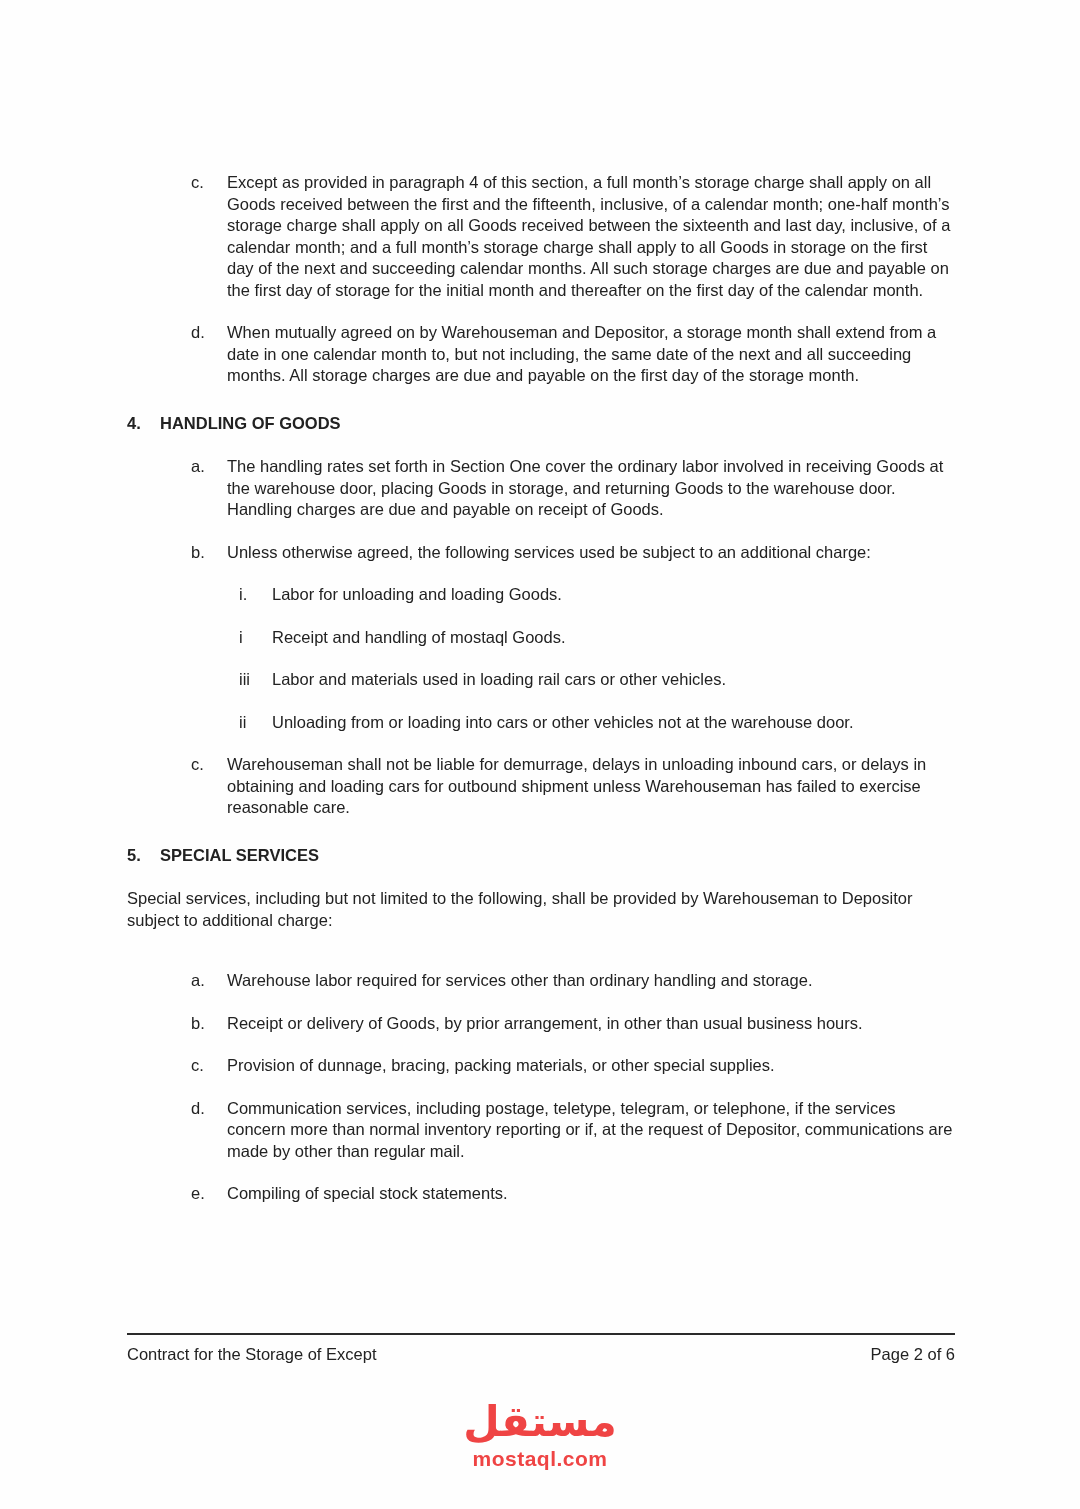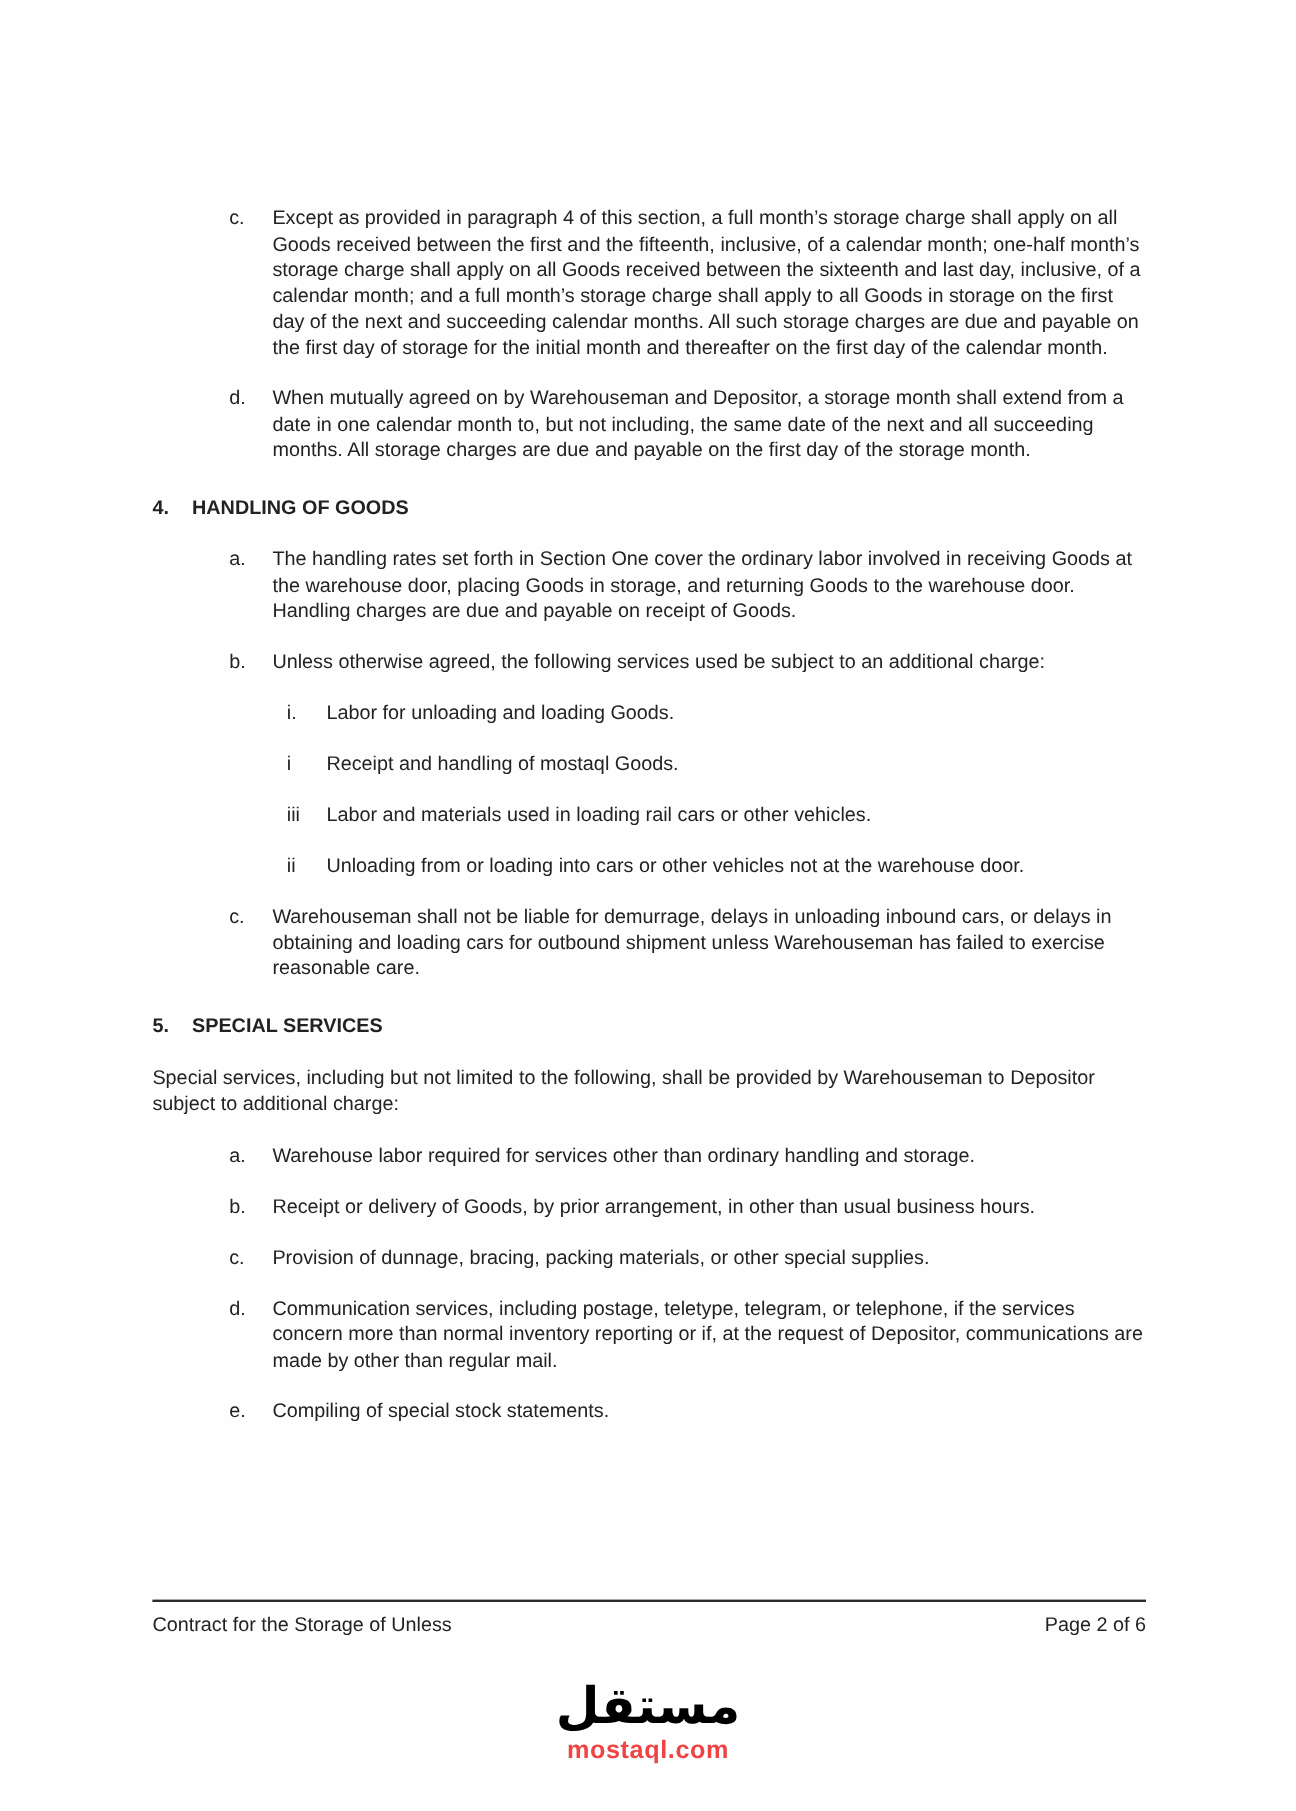--- a/index.html
+++ b/index.html
@@ -28,21 +28,21 @@
   .item.lvl2 { margin-left: 112px; }
   .item.lvl2 > .lbl { width: 33px; flex: none; }
   .item > .txt { flex: 1; }
   .heading {
     display: flex;
     font-weight: bold;
     margin-top: 26px;
     margin-bottom: 22px;
   }
   .heading > .hnum { width: 33px; flex: none; }
-  .intro { margin-bottom: 22px; }
+  .intro { margin-bottom: 39px; }
   .sublist { margin-top: 21px; }
   .sublist .item:last-child { margin-bottom: 0; }
   .footer {
     position: absolute;
     top: 1333px;
     left: 127px;
     width: 828px;
     border-top: 2px solid #2a2a2a;
     padding-top: 9px;
     display: flex;
@@ -54,21 +54,21 @@
     top: 1398px;
     left: 0;
     width: 100%;
     text-align: center;
     user-select: none;
   }
   .watermark .wm-logo {
     font-size: 42px;
     line-height: 48px;
     font-weight: bold;
-    color: #000000;
+    color: #ef4444;
     font-family: "DejaVu Sans", sans-serif;
   }
   .watermark .wm-site {
     font-size: 21px;
     line-height: 26px;
     font-weight: bold;
     color: #ef4444;
     letter-spacing: 0.5px;
   }
 </style>
@@ -150,21 +150,21 @@
       <span class="txt">Communication services, including postage, teletype, telegram, or telephone, if the services concern more than normal inventory reporting or if, at the request of Depositor, communications are made by other than regular mail.</span>
     </div>
     <div class="item lvl1">
       <span class="lbl">e.</span>
       <span class="txt">Compiling of special stock statements.</span>
     </div>
 
   </div>
 
   <div class="footer">
-    <span>Contract for the Storage of Unless</span>
+    <span>Contract for the Storage of Except</span>
     <span>Page 2 of 6</span>
   </div>
 
   <div class="watermark">
     <div class="wm-logo">مستقل</div>
     <div class="wm-site">mostaql.com</div>
   </div>
 </div>
 
 </body></html>

